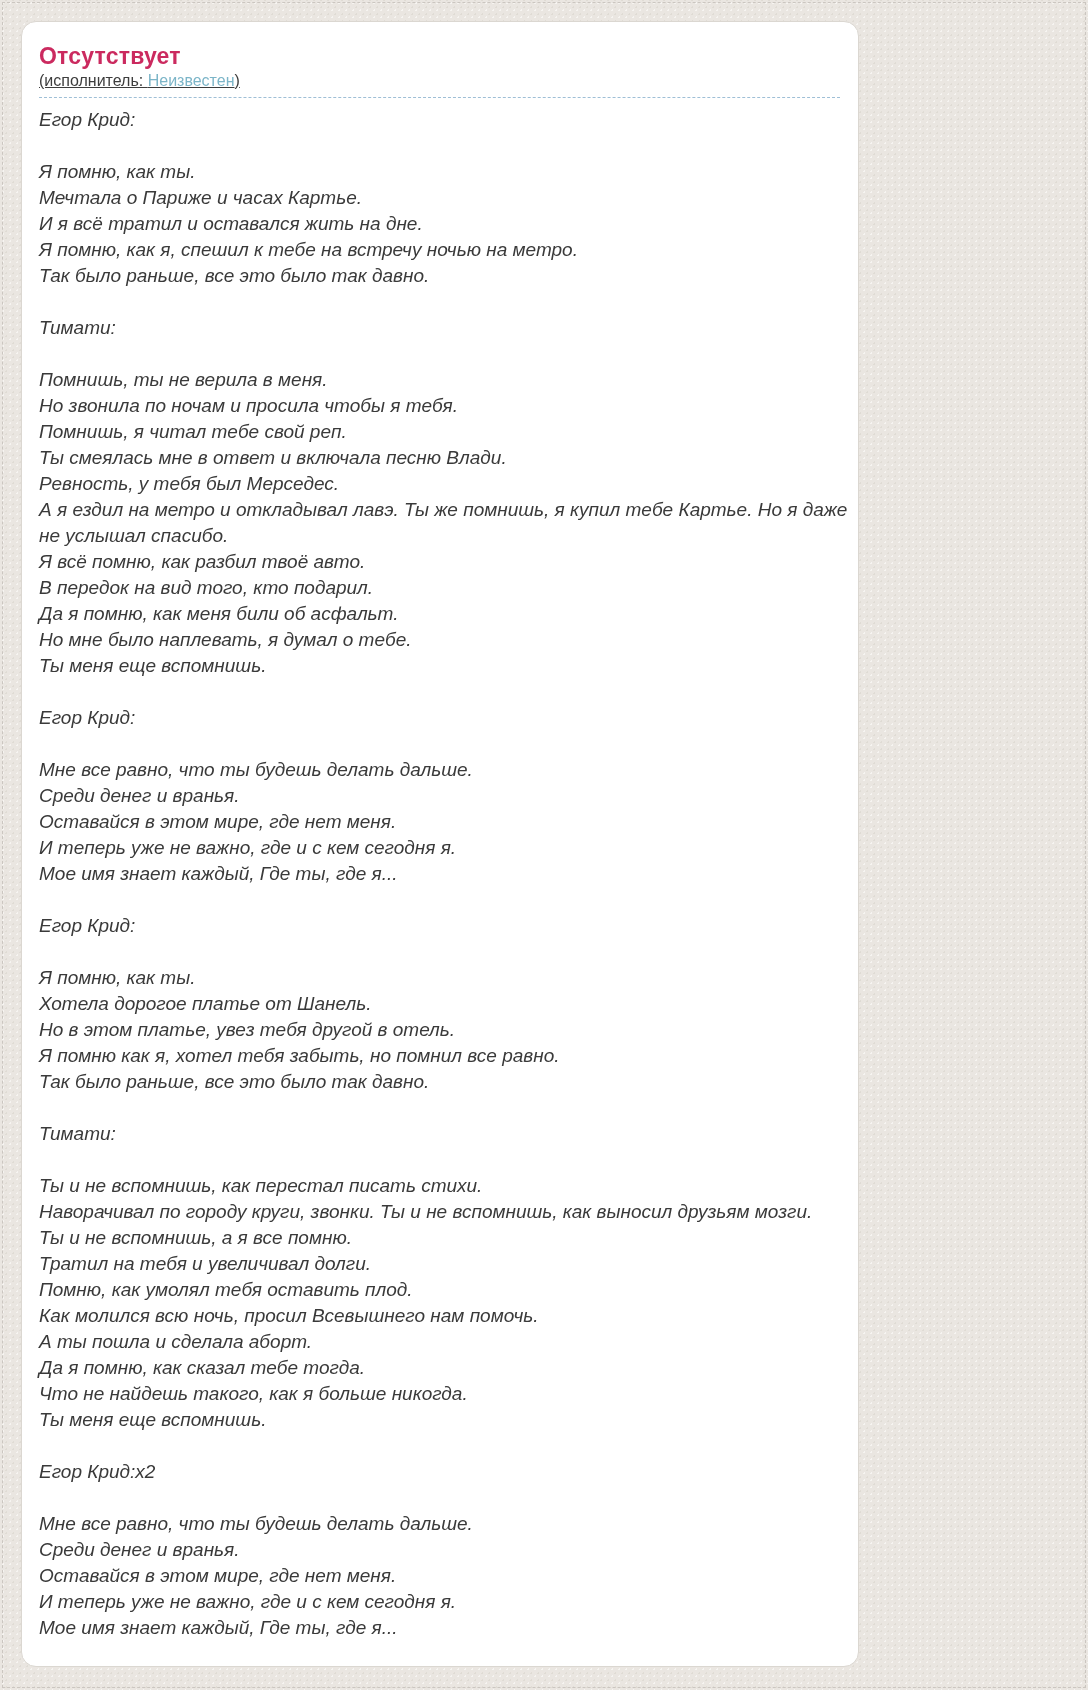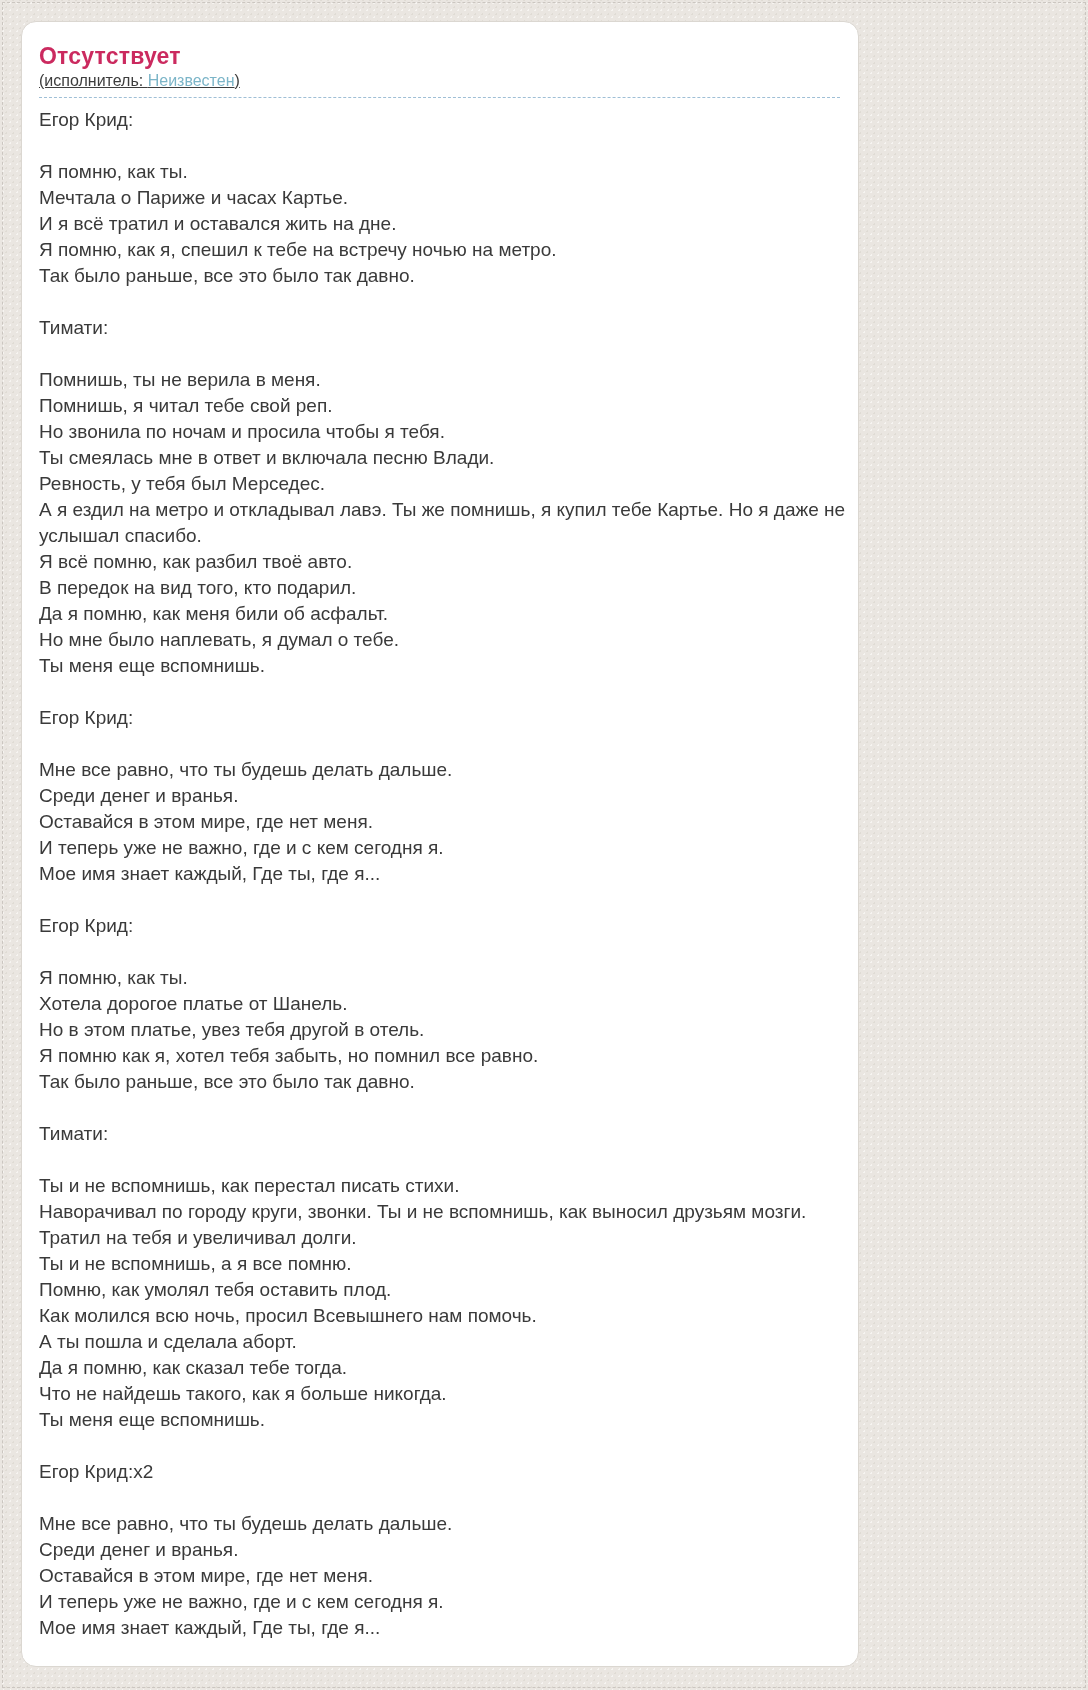--- a/index.html
+++ b/index.html
@@ -62,20 +62,21 @@
     margin: 6px 14px 9px 0;
     height: 0;
   }
   .lyrics {
     font-size: 19px;
     line-height: 26px;
   }
   .lyrics-line {
     min-height: 26px;
     white-space: pre-wrap;
+    font-style: italic;
   }
 </style>
 </head>
 <body>
 
 <div class="page-edge"></div>
 
 <div class="card">
   <h1 class="song-title" style="color: rgb(203, 42, 95);">Отсутствует</h1>
 
@@ -88,22 +89,22 @@
       <div class="lyrics-line">&nbsp;</div>
       <div class="lyrics-line">Я помню, как ты.</div>
       <div class="lyrics-line">Мечтала о Париже и часах Картье.</div>
       <div class="lyrics-line">И я всё тратил и оставался жить на дне.</div>
       <div class="lyrics-line">Я помню, как я, спешил к тебе на встречу ночью на метро.</div>
       <div class="lyrics-line">Так было раньше, все это было так давно.</div>
       <div class="lyrics-line">&nbsp;</div>
       <div class="lyrics-line">Тимати:</div>
       <div class="lyrics-line">&nbsp;</div>
       <div class="lyrics-line">Помнишь, ты не верила в меня.</div>
+      <div class="lyrics-line">Но звонила по ночам и просила чтобы я тебя.</div>
       <div class="lyrics-line">Помнишь, я читал тебе свой реп.</div>
-      <div class="lyrics-line">Но звонила по ночам и просила чтобы я тебя.</div>
       <div class="lyrics-line">Ты смеялась мне в ответ и включала песню Влади.</div>
       <div class="lyrics-line">Ревность, у тебя был Мерседес.</div>
       <div class="lyrics-line">А я ездил на метро и откладывал лавэ. Ты же помнишь, я купил тебе Картье. Но я даже не услышал спасибо.</div>
       <div class="lyrics-line">Я всё помню, как разбил твоё авто.</div>
       <div class="lyrics-line">В передок на вид того, кто подарил.</div>
       <div class="lyrics-line">Да я помню, как меня били об асфальт.</div>
       <div class="lyrics-line">Но мне было наплевать, я думал о тебе.</div>
       <div class="lyrics-line">Ты меня еще вспомнишь.</div>
       <div class="lyrics-line">&nbsp;</div>
       <div class="lyrics-line">Егор Крид:</div>
@@ -119,22 +120,22 @@
       <div class="lyrics-line">Я помню, как ты.</div>
       <div class="lyrics-line">Хотела дорогое платье от Шанель.</div>
       <div class="lyrics-line">Но в этом платье, увез тебя другой в отель.</div>
       <div class="lyrics-line">Я помню как я, хотел тебя забыть, но помнил все равно.</div>
       <div class="lyrics-line">Так было раньше, все это было так давно.</div>
       <div class="lyrics-line">&nbsp;</div>
       <div class="lyrics-line">Тимати:</div>
       <div class="lyrics-line">&nbsp;</div>
       <div class="lyrics-line">Ты и не вспомнишь, как перестал писать стихи.</div>
       <div class="lyrics-line">Наворачивал по городу круги, звонки. Ты и не вспомнишь, как выносил друзьям мозги.</div>
+      <div class="lyrics-line">Ты и не вспомнишь, а я все помню.</div>
       <div class="lyrics-line">Тратил на тебя и увеличивал долги.</div>
-      <div class="lyrics-line">Ты и не вспомнишь, а я все помню.</div>
       <div class="lyrics-line">Помню, как умолял тебя оставить плод.</div>
       <div class="lyrics-line">Как молился всю ночь, просил Всевышнего нам помочь.</div>
       <div class="lyrics-line">А ты пошла и сделала аборт.</div>
       <div class="lyrics-line">Да я помню, как сказал тебе тогда.</div>
       <div class="lyrics-line">Что не найдешь такого, как я больше никогда.</div>
       <div class="lyrics-line">Ты меня еще вспомнишь.</div>
       <div class="lyrics-line">&nbsp;</div>
       <div class="lyrics-line">Егор Крид:x2</div>
       <div class="lyrics-line">&nbsp;</div>
       <div class="lyrics-line">Мне все равно, что ты будешь делать дальше.</div>

